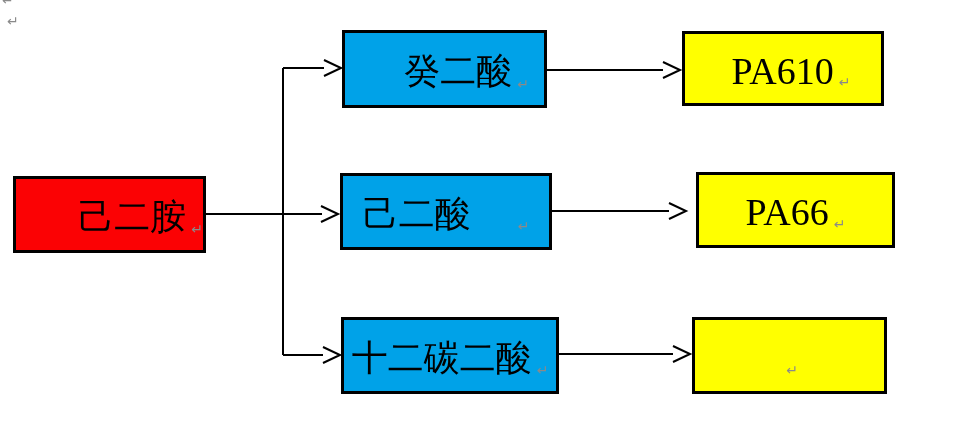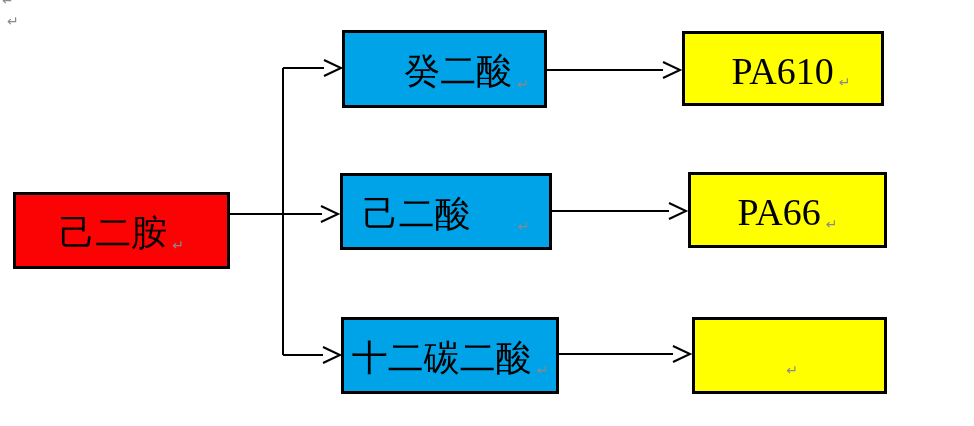--- a/index.html
+++ b/index.html
@@ -8,21 +8,21 @@
     overflow:hidden;font-family:"Liberation Serif","DejaVu Serif",serif;
   }
   .node{
     position:absolute;display:flex;align-items:center;justify-content:center;
     border:3px solid #000;box-sizing:border-box;color:#000;
     font-size:36px;line-height:1;white-space:nowrap;
   }
   .node .label{position:relative;top:2px;}
   .product{font-size:38px;}
   
-  .n-source       {left:13px; top:192px; width:217px; height:77px;}
+  .n-source       {left:13px; top:176px; width:193px; height:77px;justify-content:flex-end;}
   .n-int-0        {left:342px;top:30px;  width:205px; height:78px;}
   .n-int-1        {left:340px;top:173px; width:212px; height:77px;}
   .n-int-2        {left:341px;top:317px; width:218px; height:77px;}
   .n-prod-0       {left:682px;top:31px;  width:202px; height:75px;}
   .n-prod-1       {left:688px;top:172px; width:199px; height:76px;}
   .n-prod-2       {left:692px;top:317px; width:195px; height:77px;}
   .pmark{
     color:#8a8a8a;font-size:14px;line-height:1;margin-left:5px;
     font-family:"DejaVu Sans","Liberation Sans",sans-serif;
     align-self:flex-end;margin-bottom:14px;
@@ -96,21 +96,21 @@
   </div>
   <div class="node n-int-2" style="background-color: rgb(0, 162, 232);">
     <span class="label">十二碳二酸</span>
     <span class="pmark">↵</span>
   </div>
 
   <div class="node product n-prod-0" style="background-color: rgb(255, 255, 0); padding-left: 16px;">
     <span class="label">PA610</span>
     <span class="pmark">↵</span>
   </div>
-  <div class="node product n-prod-1" style="background-color: rgb(255, 255, 0);">
+  <div class="node product n-prod-1" style="background-color: rgb(255, 255, 0); margin-left: 8px;">
     <span class="label">PA66</span>
     <span class="pmark">↵</span>
   </div>
   <div class="node product n-prod-2" style="background-color: rgb(255, 255, 0);">
     <span class="pmark">↵</span>
   </div>
 
 </div>
 
 </body></html>

